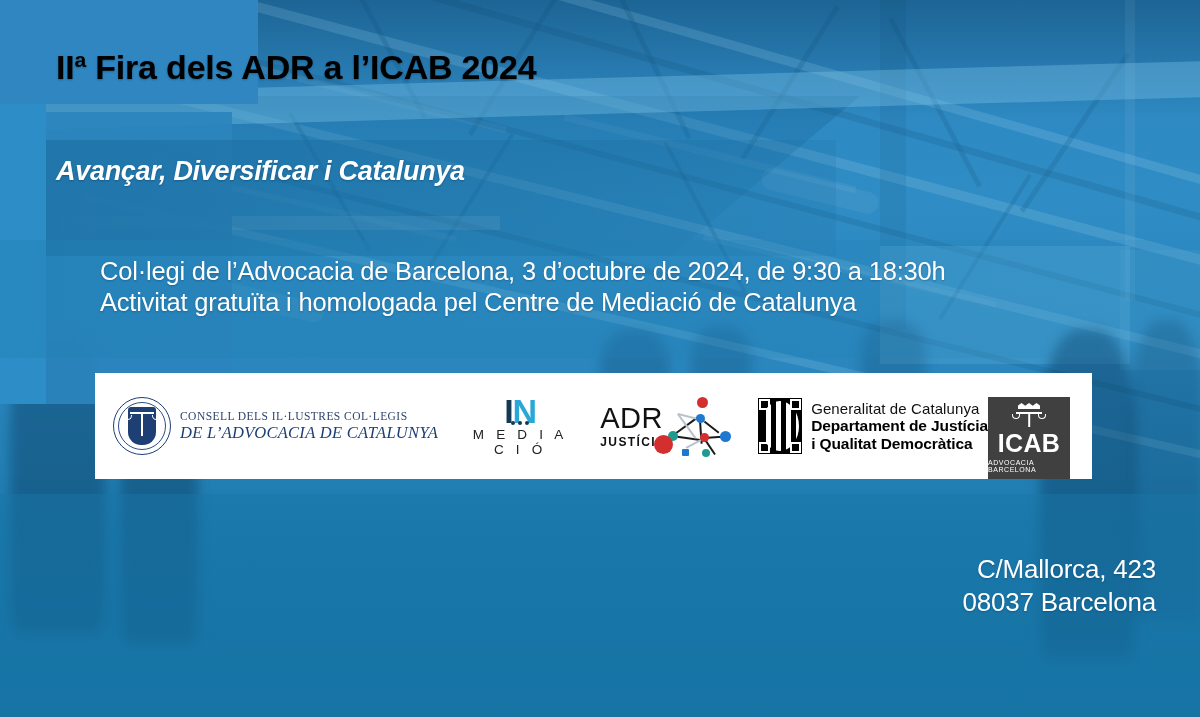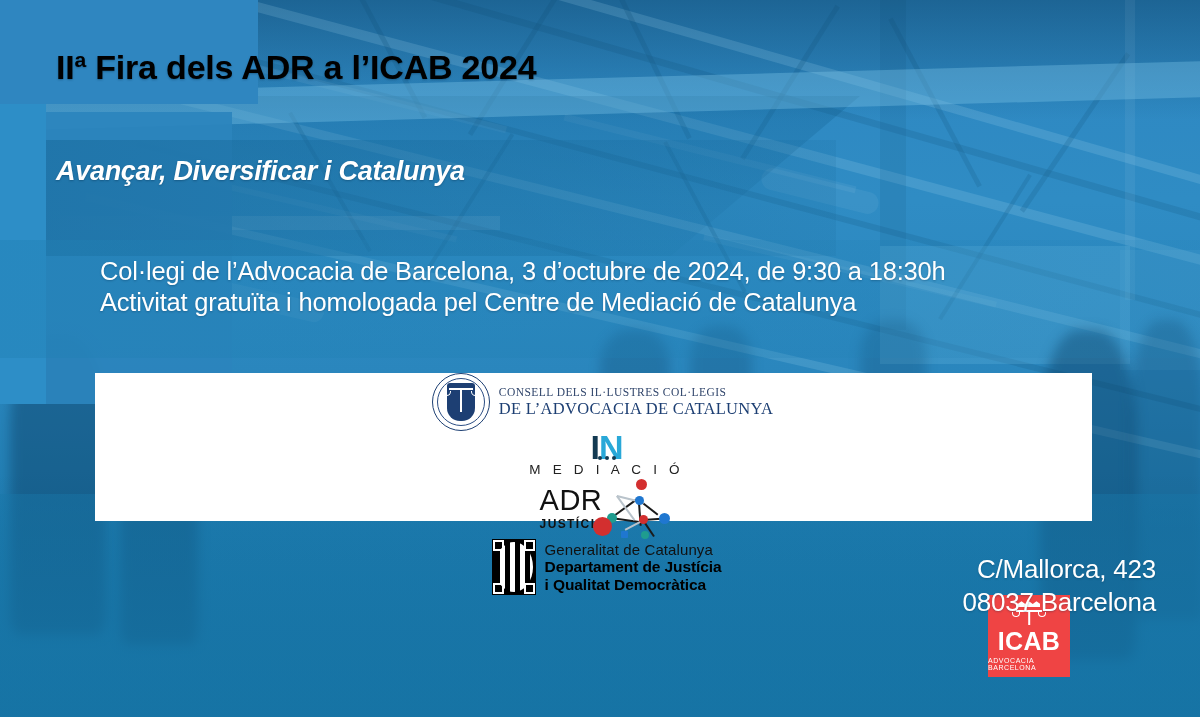--- a/index.html
+++ b/index.html
@@ -62,43 +62,43 @@
   .bodytext{position:absolute;left:56px;top:256px;color:#ffffff;
     font-size:25.5px;line-height:31px;font-weight:400;letter-spacing:-.2px;
     text-shadow:0 1px 2px rgba(0,40,70,.30);margin-left:44px;}
   .bodytext div{white-space:nowrap;}
   .address{position:absolute;right:44px;top:553px;color:#ffffff;text-align:right;
     font-size:26px;line-height:33px;font-weight:400;letter-spacing:-.2px;
     text-shadow:0 1px 2px rgba(0,40,70,.30);}
   .address div{white-space:nowrap;}
 
   
-  .logobar{position:absolute;left:95px;top:373px;width:997px;height:148px;
-    background:#ffffff;display:flex;align-items:center;flex-direction:column;}
+  .logobar{position:absolute;left:95px;top:373px;width:997px;height:106px;
+    background:#ffffff;display:flex;align-items:flex-end;}
   .logo{display:flex;align-items:center;height:100%;}
 
   
   .l-consell{margin-left:18px;display:flex;align-items:center;gap:9px;}
   .seal{width:58px;height:58px;border-radius:50%;
     border:1.5px solid #1d3f73;background:#fff;position:relative;flex:none;}
   .seal:before{content:"";position:absolute;inset:4px;border-radius:50%;border:1px solid #2c4e84;}
   .seal-shield{position:absolute;left:50%;top:9px;transform:translateX(-50%);
     width:28px;height:38px;background:#1d3f73;border-radius:3px 3px 13px 13px;}
   .seal-scale{position:absolute;left:50%;top:14px;transform:translateX(-50%);
     width:24px;height:2px;background:#fff;}
   .seal-post{position:absolute;left:50%;top:14px;transform:translateX(-50%);
     width:2px;height:24px;background:#fff;}
   .seal-pan{position:absolute;top:17px;width:9px;height:5px;border:1.5px solid #fff;
     border-top:none;border-radius:0 0 9px 9px;}
   .seal-pan.lp{left:9px;} .seal-pan.rp{right:9px;}
   .consell-txt{line-height:1.12;}
   .consell-txt .c1{font-family:"Liberation Serif","DejaVu Serif",serif;
     font-size:11.5px;letter-spacing:.45px;color:#30456b;white-space:nowrap;}
   .consell-txt .c2{font-family:"Liberation Serif","DejaVu Serif",serif;
-    font-size:16.5px;letter-spacing:.3px;color:#1d3f73;white-space:nowrap;margin-top:1px;}
+    font-size:16.5px;letter-spacing:.3px;color:#1d3f73;white-space:nowrap;margin-top:1px;font-style:italic;}
 
   
   .l-in{margin-left:26px;text-align:center;}
   .in-mark{font-size:34px;font-weight:700;line-height:.95;letter-spacing:-1px;}
   .in-i{color:#133a52;} .in-n{color:#29a8d8;}
   .in-dots{display:flex;justify-content:center;gap:3px;margin-top:-7px;margin-bottom:2px;}
   .in-dots i{width:4px;height:4px;border-radius:50%;background:#133a52;display:block;}
   .in-word{font-size:13.5px;letter-spacing:4.2px;color:#222;font-weight:400;}
 
   
@@ -115,21 +115,21 @@
   .l-gen{margin-left:26px;display:flex;align-items:center;gap:9px;}
   .gen-mark{width:44px;height:56px;position:relative;flex:none;background:#000;}
   .gen-oval{position:absolute;left:3px;top:3px;right:3px;bottom:3px;border-radius:50%;
     background:repeating-linear-gradient(90deg,#000 0 5px,#fff 5px 10px);}
   .gen-corner{position:absolute;width:11px;height:11px;border:2px solid #fff;}
   .gen-txt{line-height:1.14;}
   .gen-1{font-size:15px;color:#111;font-weight:400;white-space:nowrap;letter-spacing:.1px;}
   .gen-2{font-size:15.5px;color:#000;font-weight:700;white-space:nowrap;letter-spacing:-.1px;}
 
   
-  .l-icab{margin-left:auto;margin-right:22px;width:82px;height:82px;background:#ef4444;
+  .l-icab{margin-left:auto;margin-right:22px;width:82px;height:82px;background:#404040;
     display:flex;flex-direction:column;align-items:center;justify-content:center;flex:none;}
   .icab-em{width:36px;height:26px;position:relative;margin-bottom:2px;}
   .icab-crown{position:absolute;left:50%;top:0;transform:translateX(-50%);
     width:22px;height:6px;background:#fff;
     clip-path:polygon(0 100%,0 40%,16% 0,33% 45%,50% 0,67% 45%,84% 0,100% 40%,100% 100%);}
   .icab-sc{position:absolute;left:50%;top:9px;transform:translateX(-50%);width:26px;height:1.6px;background:#fff;}
   .icab-post{position:absolute;left:50%;top:9px;transform:translateX(-50%);width:1.6px;height:15px;background:#fff;}
   .icab-pan{position:absolute;top:11px;width:8px;height:5px;border:1.4px solid #fff;border-top:none;border-radius:0 0 8px 8px;}
   .icab-pan.l{left:1px;} .icab-pan.r{right:1px;}
   .icab-name{color:#fff;font-size:25px;font-weight:700;line-height:1;letter-spacing:.3px;}

